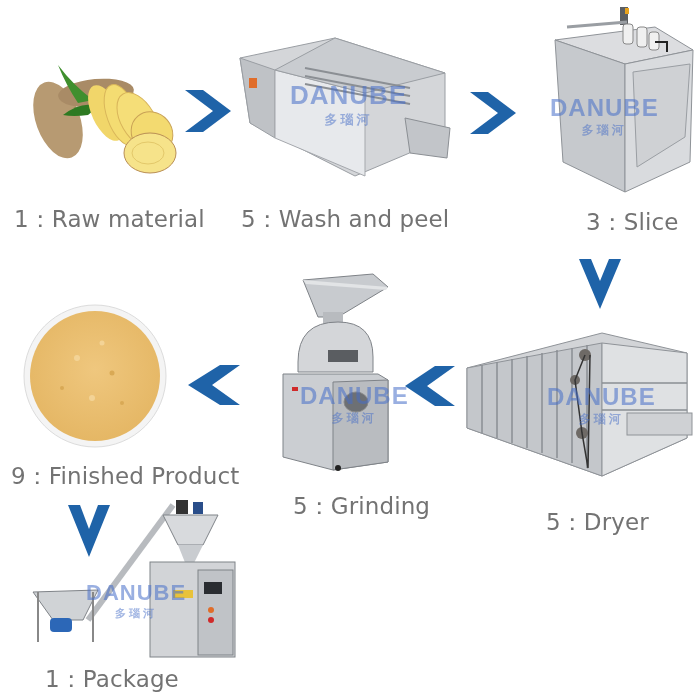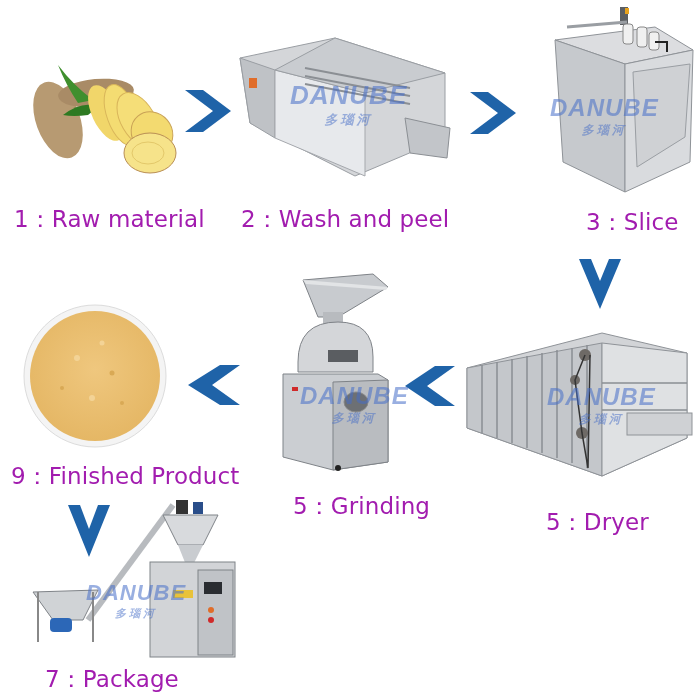--- a/index.html
+++ b/index.html
@@ -1,19 +1,19 @@
 <!DOCTYPE html>
 <html><head>
 <meta charset="utf-8">
 <style>
   html, body { margin:0; padding:0; background:#ffffff; }
   body { width:700px; height:700px; position:relative; overflow:hidden;
          font-family:"DejaVu Sans", "Liberation Sans", sans-serif; color:#2b2b2b; }
-  .abs { position:absolute;font-style:italic; }
-  .label { position:absolute; font-size:23px; white-space:nowrap; letter-spacing:0.1px; color:#a21caf;text-align:right; }
+  .abs { position:absolute; }
+  .label { position:absolute; font-size:23px; white-space:nowrap; letter-spacing:0.1px; color:#737373;text-align:right; }
   .arrow { position:absolute; }
   .wm { position:absolute; font-family:"Liberation Sans", sans-serif; font-weight:bold;
         color:rgba(70,110,200,0.55); letter-spacing:1px; }
   .wm small { display:block; font-size:0.5em; text-align:center; letter-spacing:3px; color:rgba(70,110,200,0.5); }
 </style>
 </head>
 <body>
 
 <div class="abs" style="left:18px;top:45px;width:160px;height:130px;">
   <svg width="160" height="130" viewBox="0 0 160 130">
@@ -44,21 +44,21 @@
     <polygon points="40,42 130,65 130,148 40,110" fill="#e7e9ec" stroke="#a5a8ad"></polygon>
     <polygon points="40,42 100,10 210,45 130,65" fill="#c9ccd0" stroke="#9a9ea3"></polygon>
     <line x1="70" y1="40" x2="175" y2="60" stroke="#8b8f94" stroke-width="2"></line>
     <line x1="70" y1="48" x2="175" y2="68" stroke="#8b8f94" stroke-width="2"></line>
     <line x1="70" y1="56" x2="175" y2="76" stroke="#8b8f94" stroke-width="2"></line>
     <rect x="14" y="50" width="8" height="10" fill="#e06d2a"></rect>
     <polygon points="170,90 215,100 212,130 175,125" fill="#c2c5c9" stroke="#8b8f94"></polygon>
   </svg>
   <div class="wm" style="left:55px;top:52px;font-size:26px;"><span>DANUBE</span><small>多瑙河</small></div>
 </div>
-<div class="label" style="left:241px;top:204px;">2：Wash and peel</div>
+<div class="label" style="left:241px;top:204px;">5：Wash and peel</div>
 
 <div class="arrow" style="left:470px;top:92px;">
   <svg width="48" height="42" viewBox="0 0 48 42">
       <polygon points="0,0 18,0 46,21 18,42 0,42 28,21" fill="#1f63a8"></polygon>
     </svg>
 </div>
 
 <div class="abs" style="left:545px;top:2px;width:150px;height:195px;">
   <svg width="150" height="195" viewBox="0 0 150 195">
     <polygon points="10,38 110,25 148,48 80,62" fill="#dcdde0" stroke="#8f9398"></polygon>
@@ -178,13 +178,13 @@
     <polygon points="150,55 175,55 165,75 158,75" fill="#c9ccd0"></polygon>
     <rect x="122" y="72" width="85" height="95" fill="#d2d4d7" stroke="#7f8388"></rect>
     <rect x="170" y="80" width="35" height="85" fill="#c0c3c7" stroke="#7f8388"></rect>
     <rect x="176" y="92" width="18" height="12" fill="#2a2d31"></rect>
     <circle cx="183" cy="120" r="3" fill="#e06d2a"></circle>
       <circle cx="183" cy="130" r="3" fill="#d02a2a"></circle>
     <rect x="145" y="100" width="20" height="8" fill="#e8c23a"></rect>
   </svg>
   <div class="wm" style="left:58px;top:90px;font-size:22px;"><span>DANUBE</span><small>多瑙河</small></div>
 </div>
-<div class="label" style="left:45px;top:664px;">7：Package</div>
+<div class="label" style="left:45px;top:664px;">1：Package</div>
 
 </body></html>

